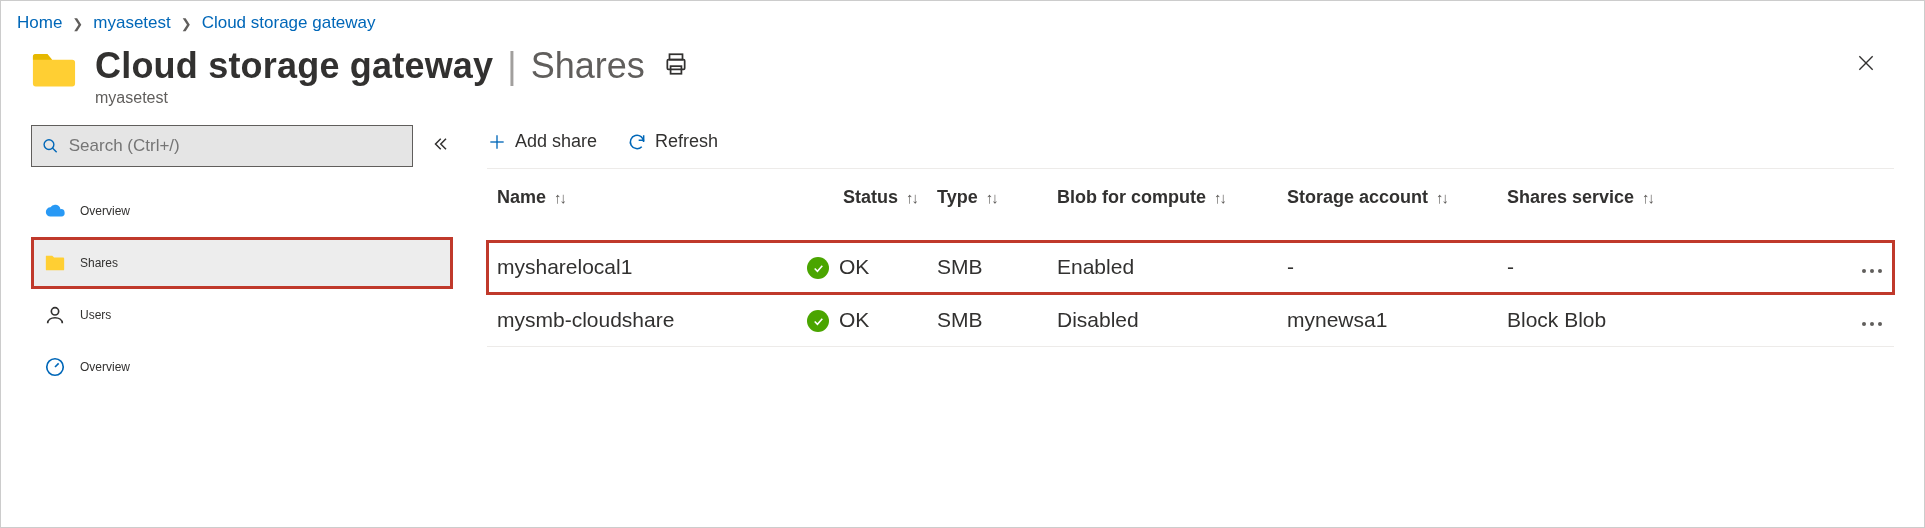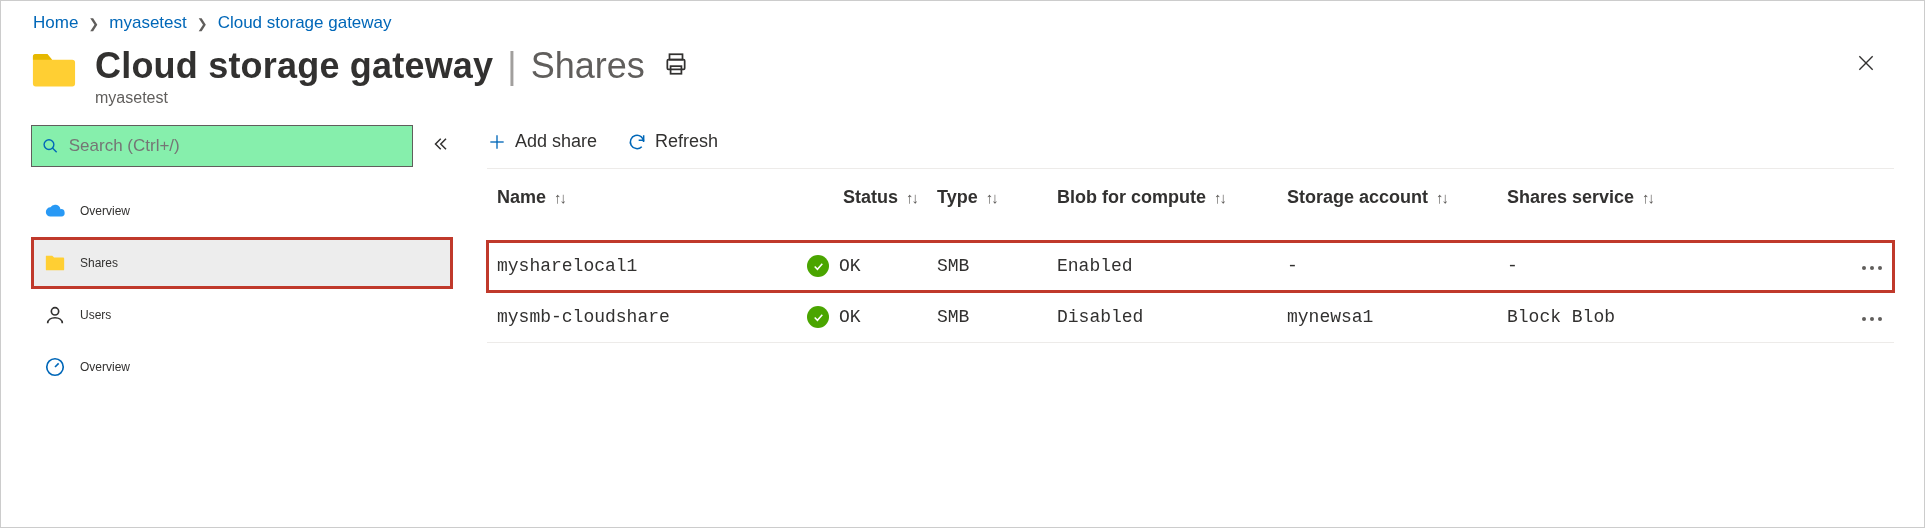--- a/index.html
+++ b/index.html
@@ -13,21 +13,21 @@
     width: 1925px;
     height: 528px;
     overflow: hidden;
   }
   a { color: #0067b8; text-decoration: none; }
 
   .breadcrumb {
     display: flex;
     align-items: center;
     gap: 10px;
-    padding: 12px 32px 8px 32px;
+    padding: 12px 32px 8px 16px;
     font-size: 17px;
   }
   .breadcrumb .chev { color: #605e5c; font-size: 13px; }
 
   .header-row {
     display: flex;
     align-items: flex-start;
     padding: 4px 32px 18px 30px;
     gap: 18px;
   }
@@ -47,21 +47,21 @@
 
   .body-row { display:flex; align-items:flex-start; }
 
   .sidebar { width: 470px; padding: 0 18px 0 30px; }
   .search-row { display:flex; align-items:center; gap:14px; }
   .searchbox {
     flex:1;
     display:flex; align-items:center;
     border:1px solid #605e5c;
     height:42px; padding:0 10px;
-    background:#86efac;
+    background:#e5e5e5;
   }
   .searchbox input{
     border:none; outline:none; font-size:17px; width:100%;
     color:#605e5c; background:transparent;
   }
   .searchbox svg{ margin-right:8px; }
   .collapse-caret { color:#323130; cursor:pointer; padding:4px;}
   .nav { margin-top: 18px; }
   .nav-item {
     display:flex; align-items:center; gap:14px;
@@ -86,26 +86,25 @@
   thead th {
     text-align:left; font-weight:600; font-size:18px;
     padding: 18px 10px 32px 10px;
     border-bottom:1px solid #edebe9;
     white-space:nowrap;
   }
   .sort { color:#605e5c; font-size:15px; margin-left:8px; letter-spacing:-2px;}
   tbody td {
     padding: 14px 10px;
     border-bottom:1px solid #edebe9;
-    font-size:18px;
+    font-size:21px;
     white-space:nowrap;
-    font-family:Liberation Mono, monospace;
   }
   tbody tr.hl { outline:3px solid #c0392b; outline-offset:-2px; }
-  .status-cell { display:flex; align-items:center; gap:10px;}
+  .status-cell { display:flex; align-items:flex-end; gap:10px;}
   .ok-badge {
     width:22px; height:22px; border-radius:50%;
     background:#4aa500; display:inline-flex; align-items:center; justify-content:center;
   }
   .ok-badge svg{width:13px;height:13px;}
   td.menu { text-align:right; color:#605e5c; cursor:pointer; width:50px;}
   td.menu svg{width:24px;}
   .col-name   { width: 310px; }
   .col-status { width: 130px; text-align: right; }
   .col-type   { width: 120px; }

